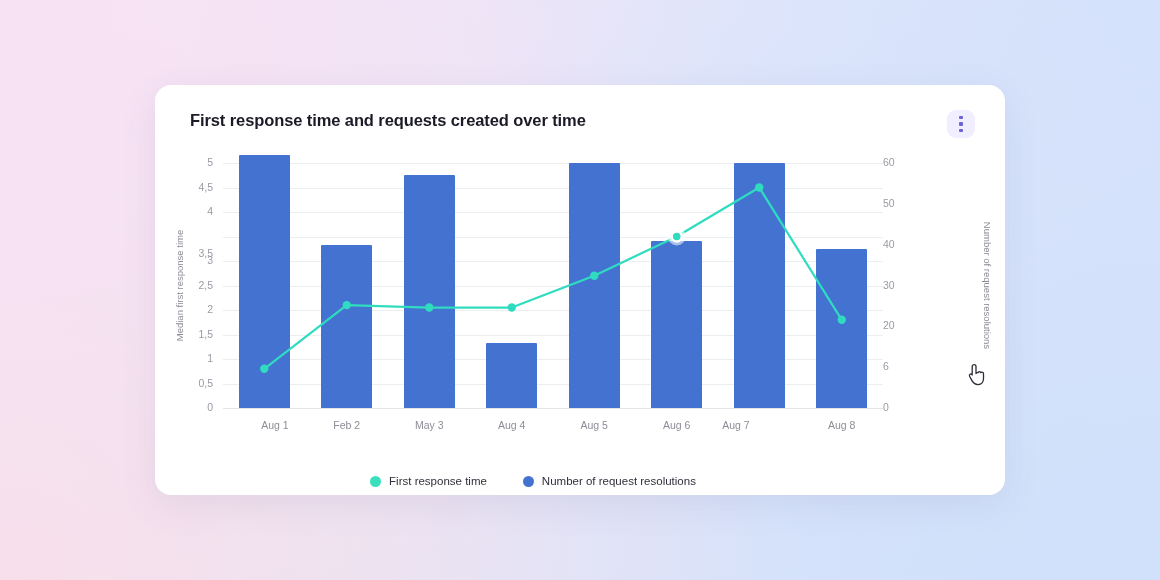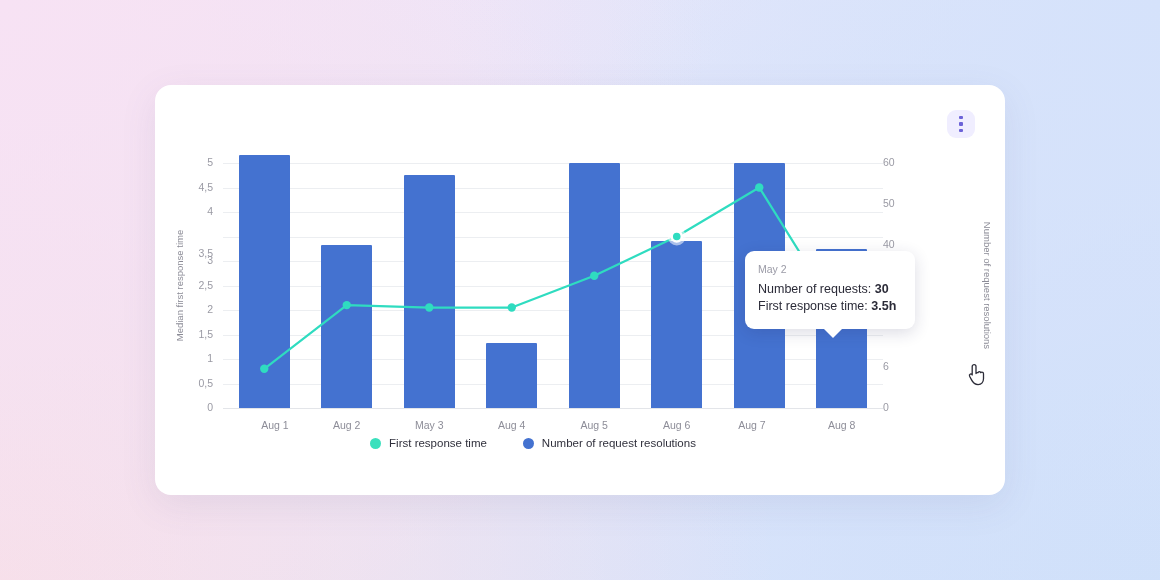--- a/index.html
+++ b/index.html
@@ -124,21 +124,21 @@
     font-size: 10.5px;
     color: #8d8d98;
     text-align: center;
     white-space: nowrap;
     transform: translateX(-50%);
   }
 
   
   .legend {
     position: absolute;
-    left: 0; top: 352px;
+    left: 0; top: 390px;
     width: 756px;
     display: flex;
     justify-content: center;
     gap: 36px;
     align-items: center;
   }
   .legend-item {
     display: flex; align-items: center; gap: 8px;
     font-size: 11.5px;
     color: #30303c;
@@ -187,20 +187,21 @@
     left: 812px; top: 278px;
     z-index: 60;
     pointer-events: none;
   }
 </style>
 </head>
 <body>
 
 <div class="card">
 
+  <div class="card-title">First response time and requests created over time</div>
 
   <button class="kebab-btn">
     <span></span>
     <span></span>
     <span></span>
   </button>
 
   <div class="plot-wrap">
 
     <div class="axis-title left">Median first response time</div>
@@ -265,52 +266,41 @@
           <circle cx="371.25" cy="112.69999999999999" r="4.2" fill="#2fdcc0"></circle>
           <circle cx="453.75" cy="73.5" r="9" fill="rgba(255,255,255,0.55)"></circle>
           <circle cx="453.75" cy="73.5" r="5" fill="#2fdcc0" stroke="#ffffff" stroke-width="2.4"></circle>
           <circle cx="536.25" cy="24.5" r="4.2" fill="#2fdcc0"></circle>
           <circle cx="618.75" cy="156.8" r="4.2" fill="#2fdcc0"></circle>
         </svg>
     </div>
 
     <div id="xticks">
         <div class="xtick" style="left: 120px;">Aug 1</div>
-        <div class="xtick" style="left: 191.75px;">Aug 2</div>
+        <div class="xtick" style="left: 191.75px;">Feb 2</div>
         <div class="xtick" style="left: 274.25px;">May 3</div>
         <div class="xtick" style="left: 356.75px;">Aug 4</div>
         <div class="xtick" style="left: 439.25px;">Aug 5</div>
         <div class="xtick" style="left: 521.75px;">Aug 6</div>
-        <div class="xtick" style="left: 597px;">Aug 7</div>
+        <div class="xtick" style="left: 581px;">Aug 7</div>
         <div class="xtick" style="left: 686.75px; text-align: center;">Aug 8</div>
       </div>
   </div>
 
   <div class="legend" id="legend">
       <div class="legend-item">
         <span class="legend-dot" style="background: rgb(58, 224, 189);"></span>
         <span>First response time</span>
       </div>
       <div class="legend-item">
         <span class="legend-dot" style="background: rgb(68, 114, 208);"></span>
         <span>Number of request resolutions</span>
       </div>
     </div>
 
-  <div class="tooltip">
-    <div class="tt-date">May 2</div>
-    <div class="tt-row">
-      <span>Number of requests:</span>
-      <b>30</b>
-    </div>
-    <div class="tt-row">
-      <span>First response time:</span>
-      <b>3.5h</b>
-    </div>
-  </div>
 
   <div class="cursor">
     <svg width="20" height="24" viewBox="0 0 20 24">
       <path d="M5.2 12.0 L5.2 3.6 C5.2 2.5 6.1 1.7 7.1 1.7 C8.2 1.7 9.0 2.5 9.0 3.6
                L9.0 9.2 L9.0 10.6 C9.3 9.9 10.0 9.5 10.7 9.6 L11.0 9.7
                C11.1 9.1 11.6 8.7 12.3 8.7 C13.0 8.7 13.5 9.1 13.7 9.7
                C13.9 9.3 14.4 9.1 14.9 9.1 C15.8 9.1 16.5 9.8 16.5 10.8
                L16.5 15.6 C16.5 18.9 14.6 21.6 11.1 21.6 C7.9 21.6 6.0 19.8 4.4 16.6
                L2.6 13.2 C2.2 12.4 2.5 11.5 3.3 11.1 C3.9 10.8 4.7 11.1 5.2 12.0 Z" fill="#ffffff" stroke="#2c2c38" stroke-width="1.3" stroke-linejoin="round"></path>
     </svg>

